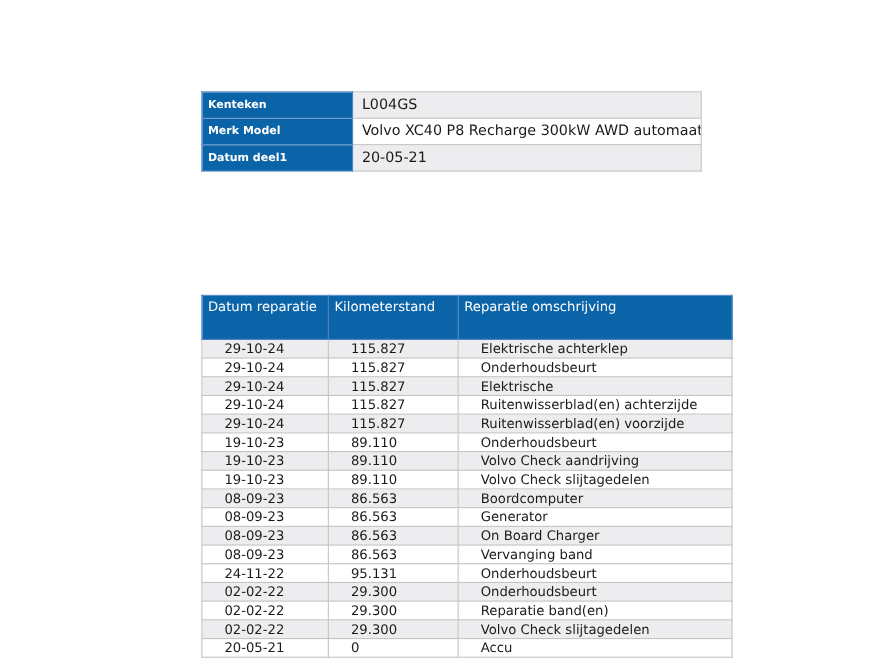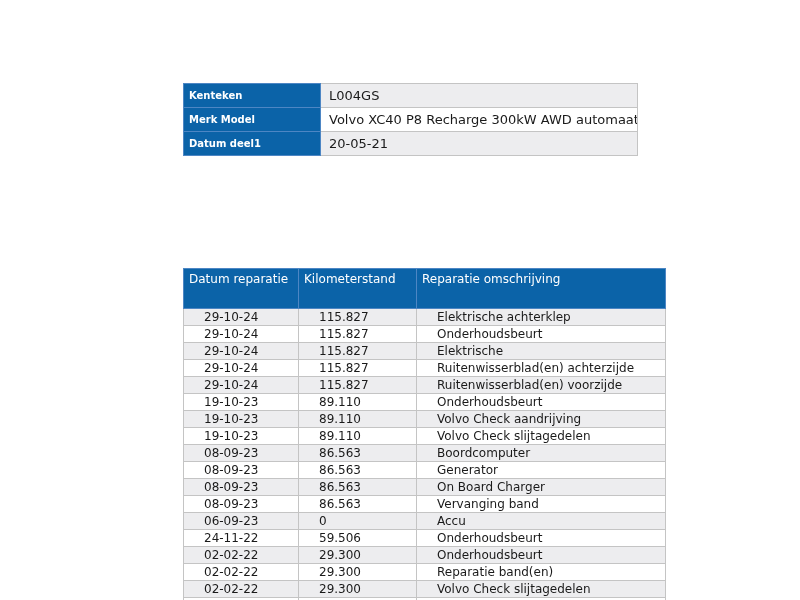--- a/index.html
+++ b/index.html
@@ -184,28 +184,23 @@
         <tr class="shaded">
           <td>08-09-23</td>
           <td>86.563</td>
           <td>On Board Charger</td>
         </tr>
         <tr>
           <td>08-09-23</td>
           <td>86.563</td>
           <td>Vervanging band</td>
         </tr>
-        <tr class="shaded">
-          <td>06-09-23</td>
-          <td>0</td>
-          <td>Accu</td>
-        </tr>
         <tr>
           <td>24-11-22</td>
-          <td>59.506</td>
+          <td>95.131</td>
           <td>Onderhoudsbeurt</td>
         </tr>
         <tr class="shaded">
           <td>02-02-22</td>
           <td>29.300</td>
           <td>Onderhoudsbeurt</td>
         </tr>
         <tr>
           <td>02-02-22</td>
           <td>29.300</td>

